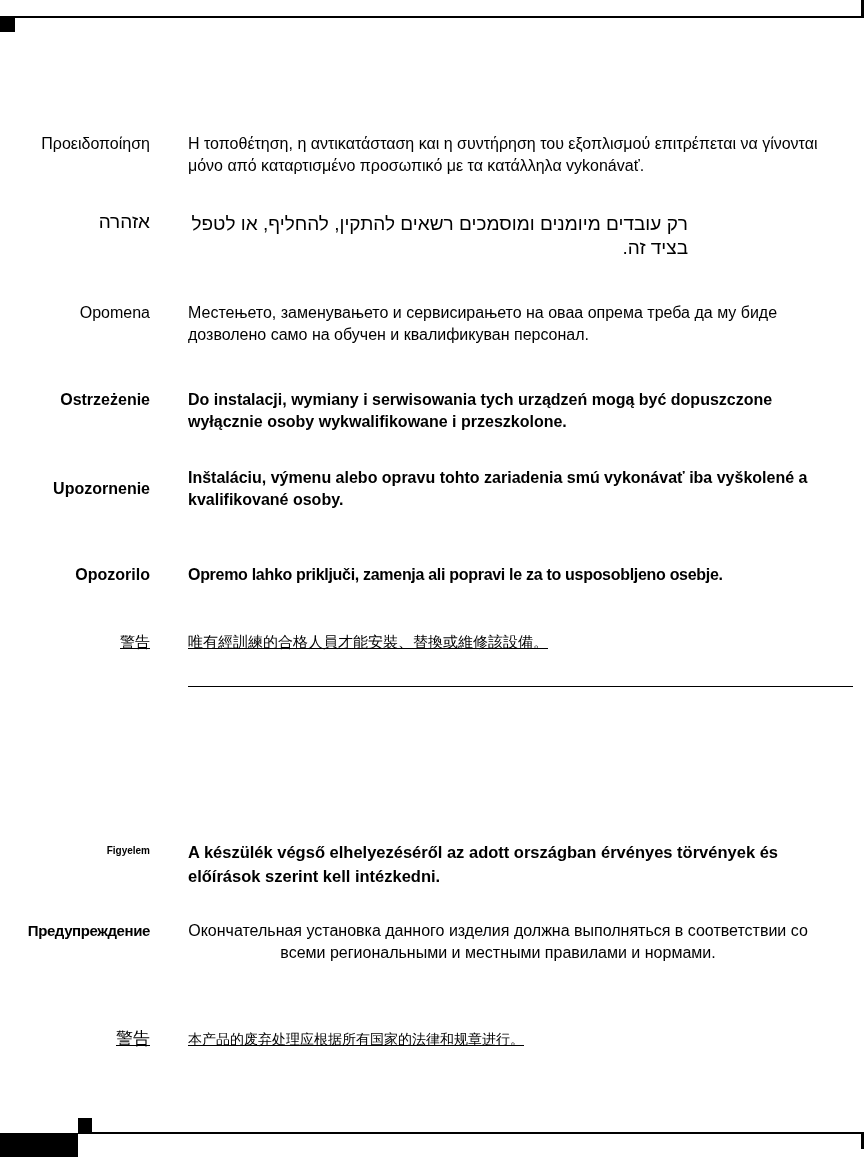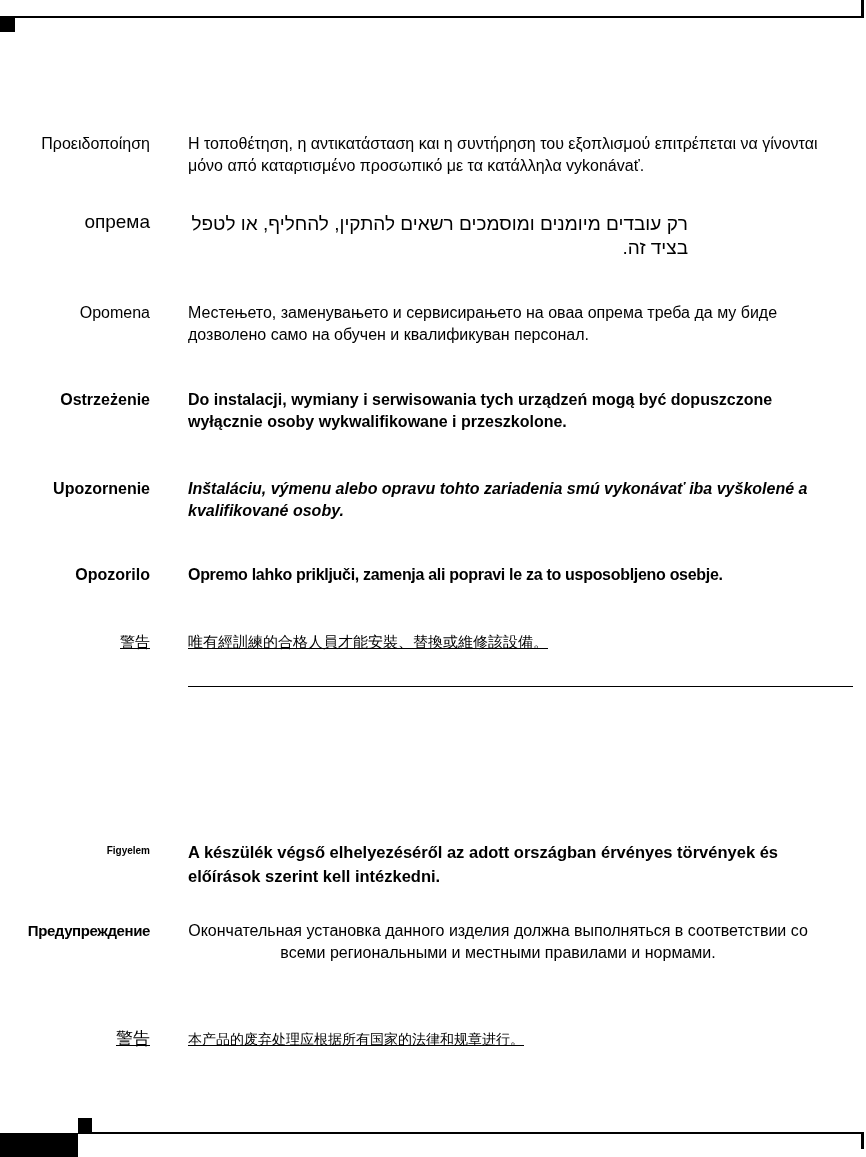--- a/index.html
+++ b/index.html
@@ -18,31 +18,31 @@
 </head>
 <body>
 
 <div class="hline" style="left:0; top:16px; width:864px; height:2px;"></div>
 <div class="blk" style="left:861px; top:0; width:3px; height:18px;"></div>
 <div class="blk" style="left:0; top:17px; width:15px; height:15px;"></div>
 
 <div class="label" style="top:133px;">Προειδοποίηση</div>
 <div class="text" style="top:133px; width:655px;">Η τοποθέτηση, η αντικατάσταση και η συντήρηση του εξοπλισμού επιτρέπεται να γίνονται μόνο από καταρτισμένο προσωπικό με τα κατάλληλα vykonávať.</div>
 
-<div class="label heb" style="top:211px;">опрема</div>
+<div class="label heb" style="top:211px;">אזהרה</div>
 <div class="text rtl" style="top:212px;">רק עובדים מיומנים ומוסמכים רשאים להתקין, להחליף, או לטפל בציד זה.</div>
 
 <div class="label" style="top:302px;">Opomena</div>
 <div class="text" style="top:302px;">Местењето, заменувањето и сервисирањето на оваа опрема треба да му биде дозволено само на обучен и квалификуван персонал.</div>
 
 <div class="label bold" style="top:389px;">Ostrzeżenie</div>
 <div class="text bold" style="top:389px; width:600px;">Do instalacji, wymiany i serwisowania tych urządzeń mogą być dopuszczone wyłącznie osoby wykwalifikowane i przeszkolone.</div>
 
 <div class="label bold" style="top:478px;">Upozornenie</div>
-<div class="text bold" style="top:478px; width:640px;font-style:italic;">Inštaláciu, výmenu alebo opravu tohto zariadenia smú vykonávať iba vyškolené a kvalifikované osoby.</div>
+<div class="text bold" style="top:467px; width:640px;">Inštaláciu, výmenu alebo opravu tohto zariadenia smú vykonávať iba vyškolené a kvalifikované osoby.</div>
 
 <div class="label bold" style="top:564px;">Opozorilo</div>
 <div class="text bold" style="top:564px; width:675px; white-space:nowrap; letter-spacing:-0.3px;">Opremo lahko priključi, zamenja ali popravi le za to usposobljeno osebje.</div>
 
 <div class="label cjk" style="top:631px;">警告</div>
 <div class="text cjk" style="top:631px;">唯有經訓練的合格人員才能安裝、替換或維修該設備。</div>
 
 <div class="rule"></div>
 
 <div class="label bold" style="top:840px; font-size:10px;text-align:right;">Figyelem</div>

